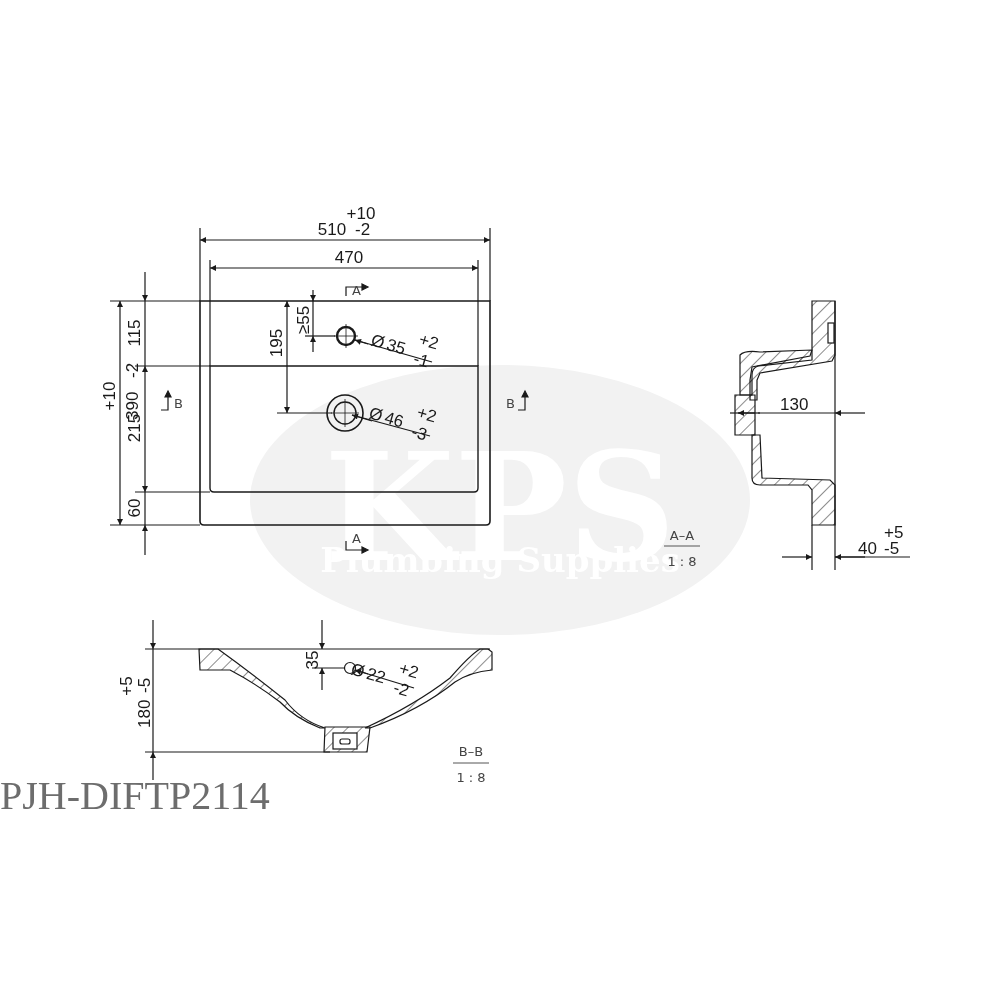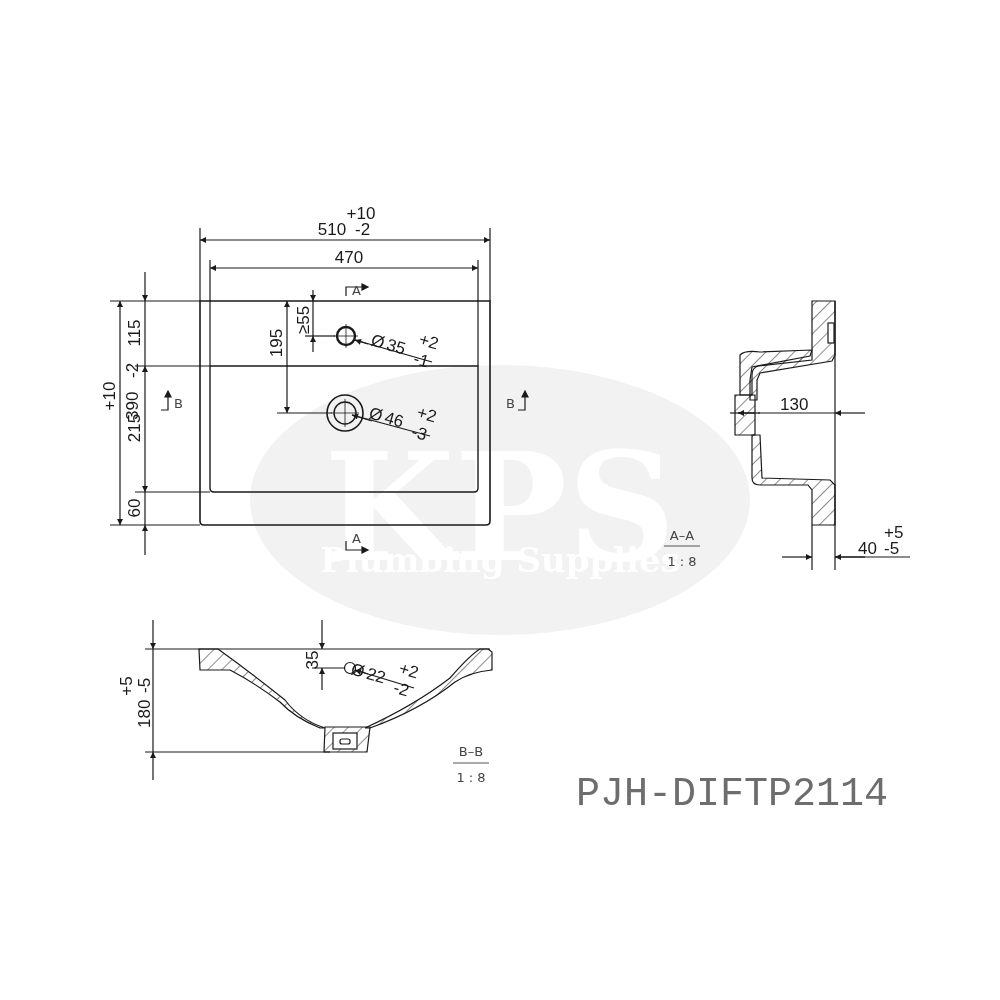--- a/index.html
+++ b/index.html
@@ -3,22 +3,22 @@
 <meta charset="utf-8">
 <style>
   html, body { margin: 0; padding: 0; background: #ffffff; }
   body { width: 1000px; height: 1000px; position: relative; overflow: hidden; }
   #canvas { position: absolute; left: 0; top: 0; width: 1000px; height: 1000px; }
   svg { position: absolute; left: 0; top: 0; }
   .dim { font-family: "Liberation Sans", sans-serif; font-size: 17px; fill: #1a1a1a; }
   .sec { font-family: "DejaVu Sans", sans-serif; font-size: 13px; fill: #444; }
   .wm-big { font-family: "DejaVu Serif", serif; font-weight: bold; font-size: 150px; fill: #ffffff; }
   .wm-small { font-family: "DejaVu Serif", serif; font-weight: bold; font-size: 34px; fill: #ffffff; }
-  .code { position: absolute; left: 0; width: 888px; top: 772px; text-align: right;
-          font-family: Liberation Mono, monospace; font-size: 40px; color: #6d6d6d; }
+  .code { position: absolute; left: 0; width: 888px; top: 772px; text-align: left;
+          font-family: Liberation Serif, serif; font-size: 40px; color: #6d6d6d; }
 </style>
 </head>
 <body>
 
 <div id="canvas">
 
 <svg width="1000" height="1000" viewBox="0 0 1000 1000">
   <defs>
     <marker id="arr" viewBox="0 0 10 10" refX="10" refY="5" markerWidth="12" markerHeight="6" orient="auto-start-reverse" markerUnits="userSpaceOnUse">
       <path d="M0,0 L10,5 L0,10 z" fill="#1a1a1a"></path>

